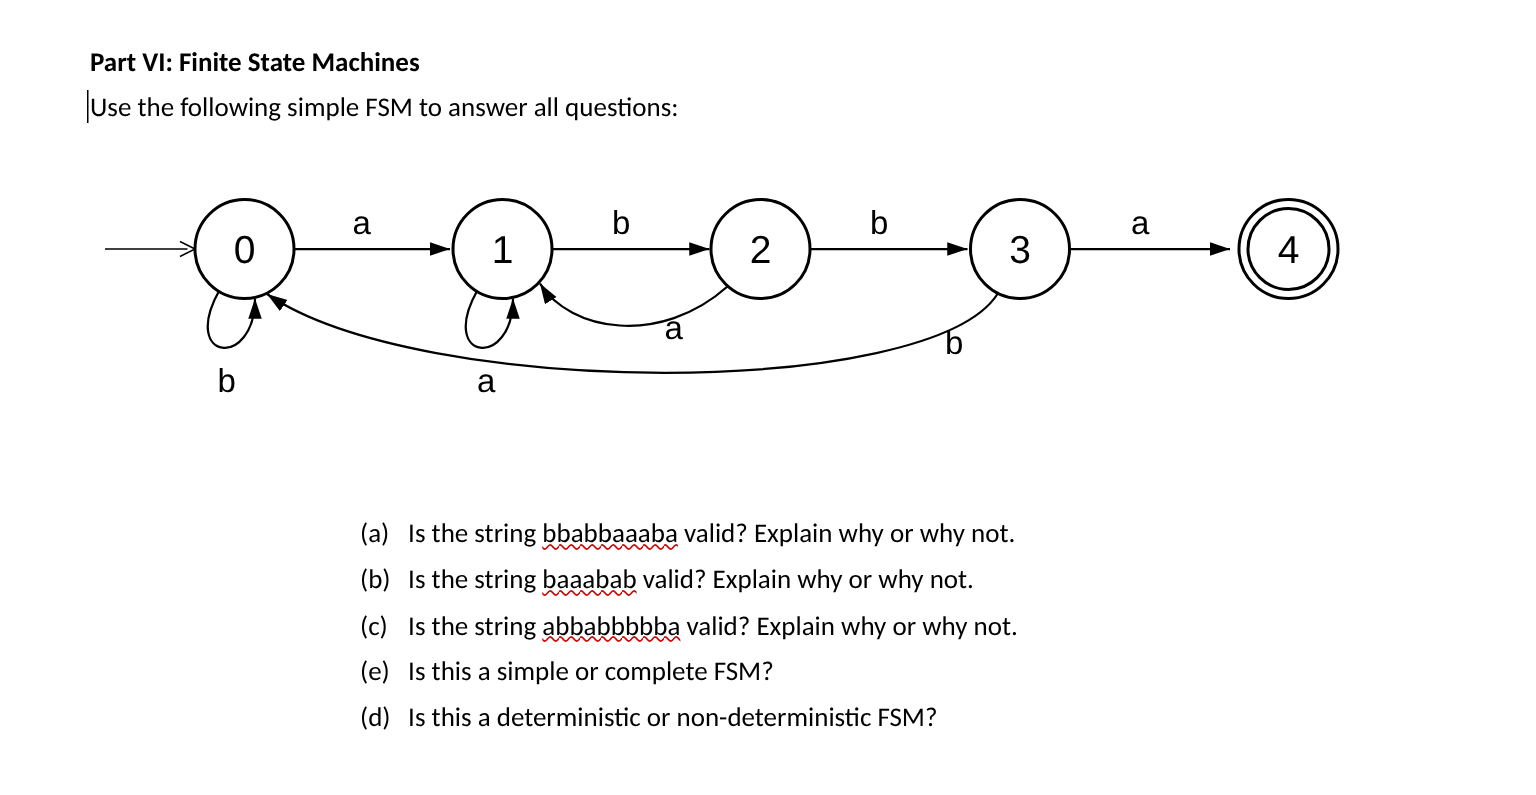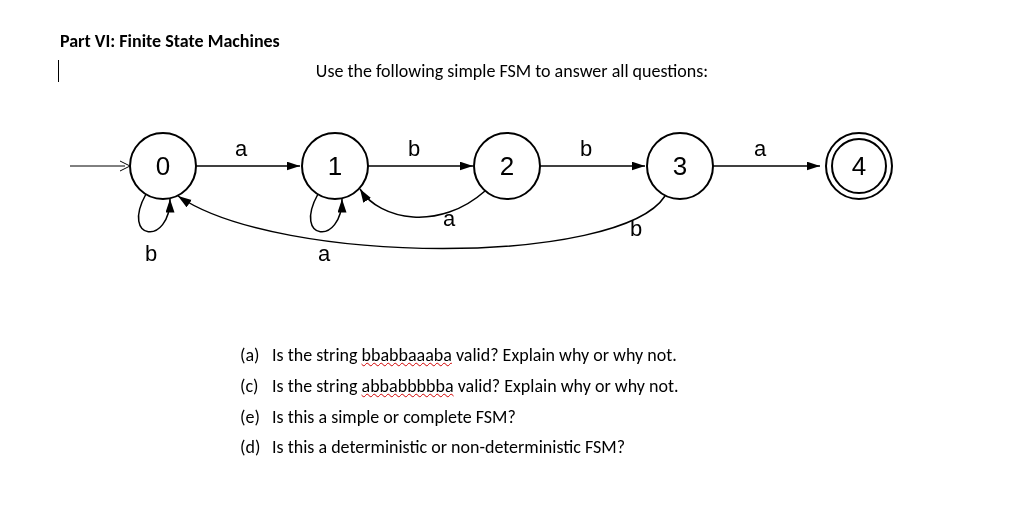--- a/index.html
+++ b/index.html
@@ -13,21 +13,20 @@
       padding: 30px 60px;
       position: relative;
     }
     .heading {
       font-weight: bold;
       margin-bottom: 8px;
     }
     .instruction {
       margin-bottom: 24px;
       position: relative;
-      text-align: center;
     }
     .cursor {
       position: absolute;
       left: -2px;
       top: 0;
       width: 1px;
       height: 22px;
       background: #000;
     }
     .diagram {
@@ -116,20 +115,24 @@
   <circle cx="799" cy="60" r="27" fill="none" stroke="#000" stroke-width="2"></circle>
   <text x="799" y="69" text-anchor="middle" font-size="26" font-family="Arial">4</text>
 </svg>
 
 <div class="questions">
   <div class="question-row">
     <span class="q-label">(a)</span>
     <span>Is the string </span><span class="squiggle">bbabbaaaba</span><span> valid?  Explain why or why not.</span>
   </div>
   <div class="question-row">
+    <span class="q-label">(b)</span>
+    <span>Is the string </span><span class="squiggle">baaabab</span><span> valid?  Explain why or why not.</span>
+  </div>
+  <div class="question-row">
     <span class="q-label">(c)</span>
     <span>Is the string </span><span class="squiggle">abbabbbbba</span><span> valid?  Explain why or why not.</span>
   </div>
   <div class="question-row">
     <span class="q-label">(e)</span>
     <span>Is this a simple or complete FSM?</span>
   </div>
   <div class="question-row">
     <span class="q-label">(d)</span>
     <span>Is this a deterministic or non-deterministic FSM?</span>

